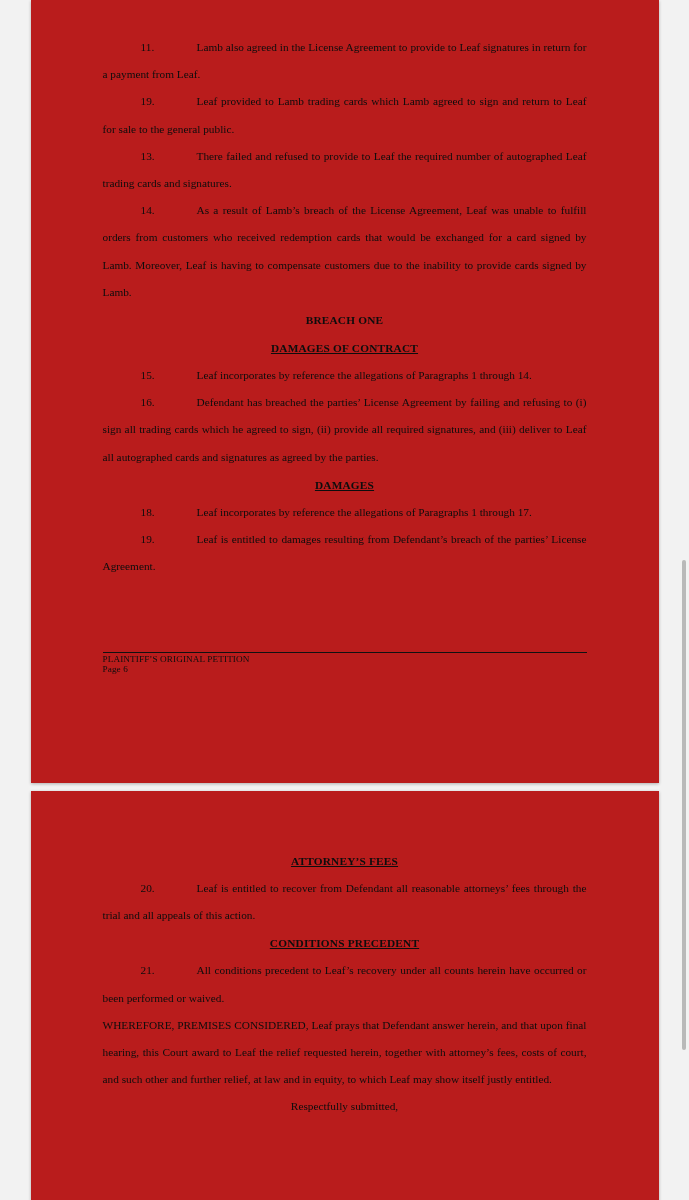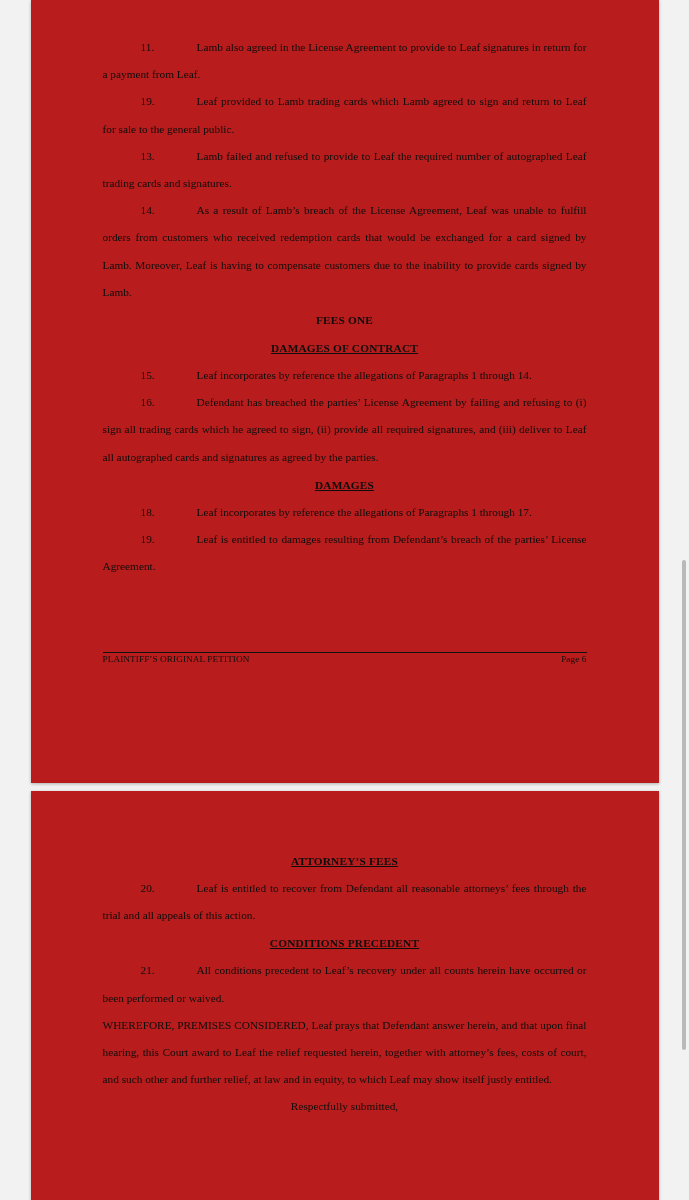--- a/index.html
+++ b/index.html
@@ -74,20 +74,21 @@
     margin-top: 8px;
     width: 484px;
   }
   .footer-row {
     display: flex;
     justify-content: space-between;
     align-items: baseline;
     font-size: 9.2px;
     padding-top: 2px;
     width: 484px;
+    flex-direction: column;
   }
   .footer-left { letter-spacing: 0.1px; }
   .footer-right { letter-spacing: 0.1px; }
   .spacer-block { height: 64px; }
   .sig-line {
     text-align: center;
     line-height: 27px;
   }
   .sig-line.bold { font-weight: bold; letter-spacing: 0.3px; }
   .scrollbar {
@@ -120,25 +121,25 @@
   <div class="edge-left"></div>
   <div class="edge-right"></div>
 
   <div class="page page-1">
     <div class="content">
 
       <p class="para"><span class="numwrap"><span class="num">11.</span></span><span>Lamb also agreed in the License Agreement to provide to Leaf signatures in return for a payment from Leaf.</span></p>
 
       <p class="para"><span class="numwrap"><span class="num">19.</span></span><span>Leaf provided to Lamb trading cards which Lamb agreed to sign and return to Leaf for sale to the general public.</span></p>
 
-      <p class="para"><span class="numwrap"><span class="num">13.</span></span><span>Lamb failed and refused to provide to Leaf the required number of autographed Leaf trading cards and signatures.</span></p>
+      <p class="para"><span class="numwrap"><span class="num">13.</span></span><span>There failed and refused to provide to Leaf the required number of autographed Leaf trading cards and signatures.</span></p>
 
       <p class="para"><span class="numwrap"><span class="num">14.</span></span><span>As a result of Lamb’s breach of the License Agreement, Leaf was unable to fulfill orders from customers who received redemption cards that would be exchanged for a card signed by Lamb.  Moreover, Leaf is having to compensate customers due to the inability to provide cards signed by Lamb.</span></p>
 
-      <div class="hdr"><span>FEES ONE</span></div>
+      <div class="hdr"><span>BREACH ONE</span></div>
 
       <div class="hdr ul"><span>DAMAGES OF CONTRACT</span></div>
 
       <p class="para"><span class="numwrap"><span class="num">15.</span></span><span>Leaf incorporates by reference the allegations of Paragraphs 1 through 14.</span></p>
 
       <p class="para"><span class="numwrap"><span class="num">16.</span></span><span>Defendant has breached the parties’ License Agreement by failing and refusing to (i) sign all trading cards which he agreed to sign, (ii) provide  all required signatures, and (iii) deliver to Leaf all autographed cards and signatures as agreed by the parties.</span></p>
 
 
       <div class="hdr ul"><span>DAMAGES</span></div>
 

